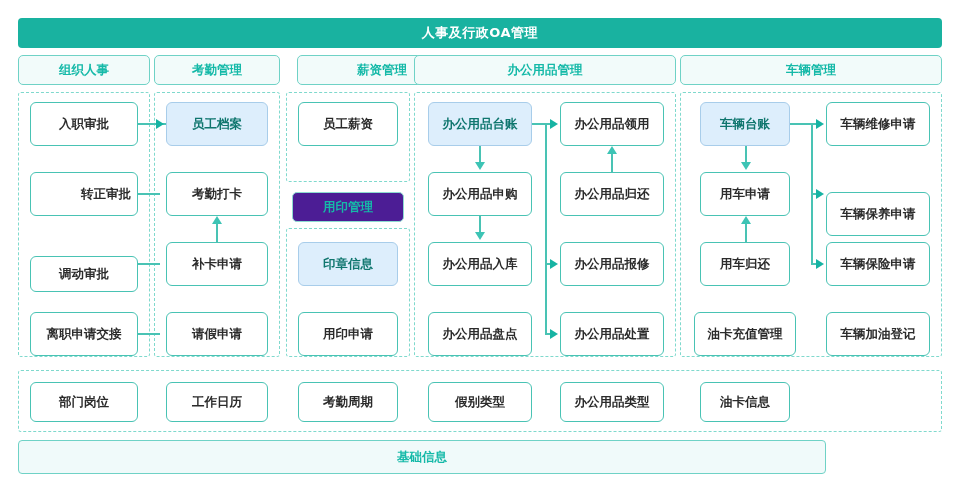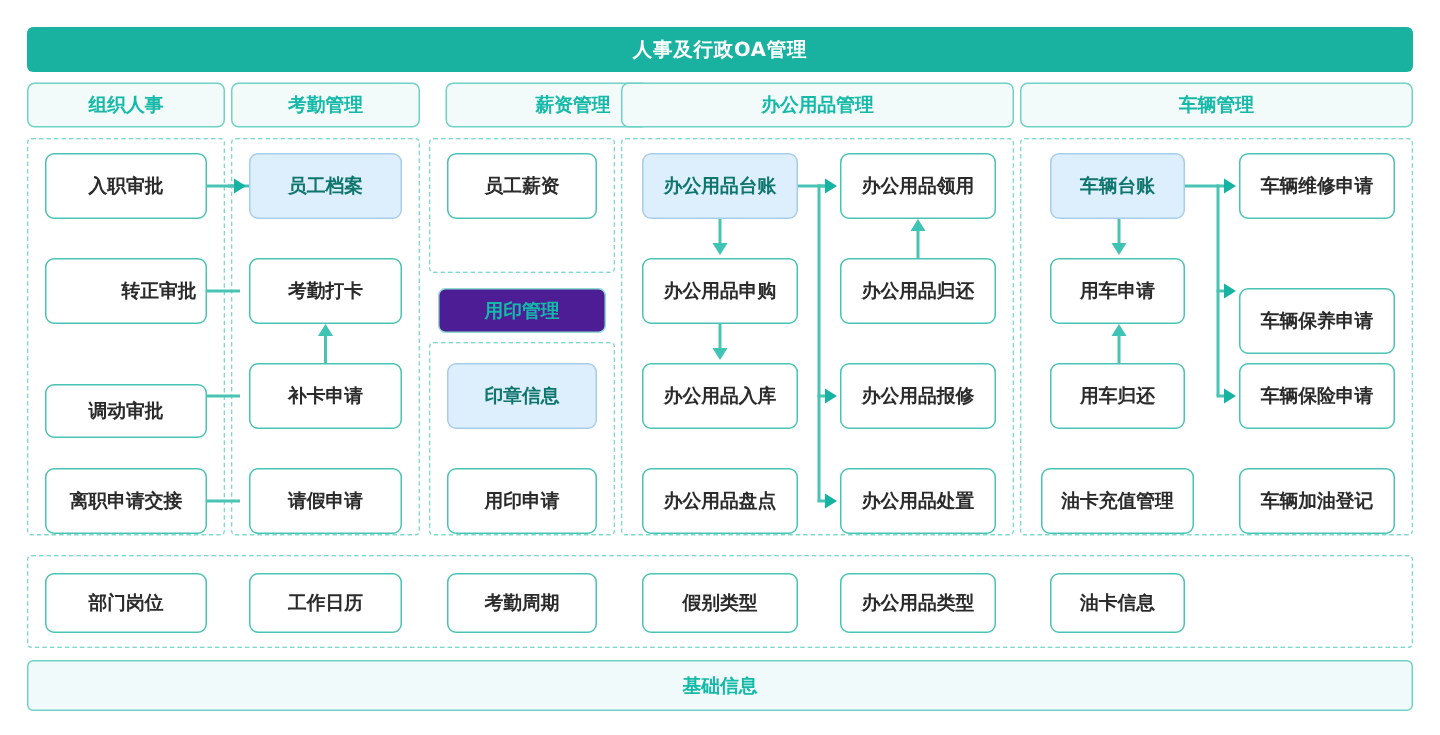--- a/index.html
+++ b/index.html
@@ -48,21 +48,21 @@
   .node.hl{
     background:#ddeefc;border-color:#a8cdea;color:#0f766e;
   }
   .node.subhead{
     background:#4c1d95;border:1px solid #8ddbd1;border-radius:5px;
     color:#15b9a8;font-size:12.5px;
   }
 
   
   .base-bar{
-    position:absolute;left:18px;top:440px;width:924px;height:34px;
+    position:absolute;left:18px;top:440px;width:808px;height:34px;
     background:#f0fafa;border:1px solid #6fd2c6;border-radius:4px;
     display:flex;align-items:center;justify-content:center;
     color:#15b9a8;font-size:12.5px;font-weight:bold;
     box-sizing:border-box;
   }
 
   
   .conn{position:absolute;background:#49c3b4;}
   .conn.h{height:1.5px;}
   .conn.v{width:1.5px;}

